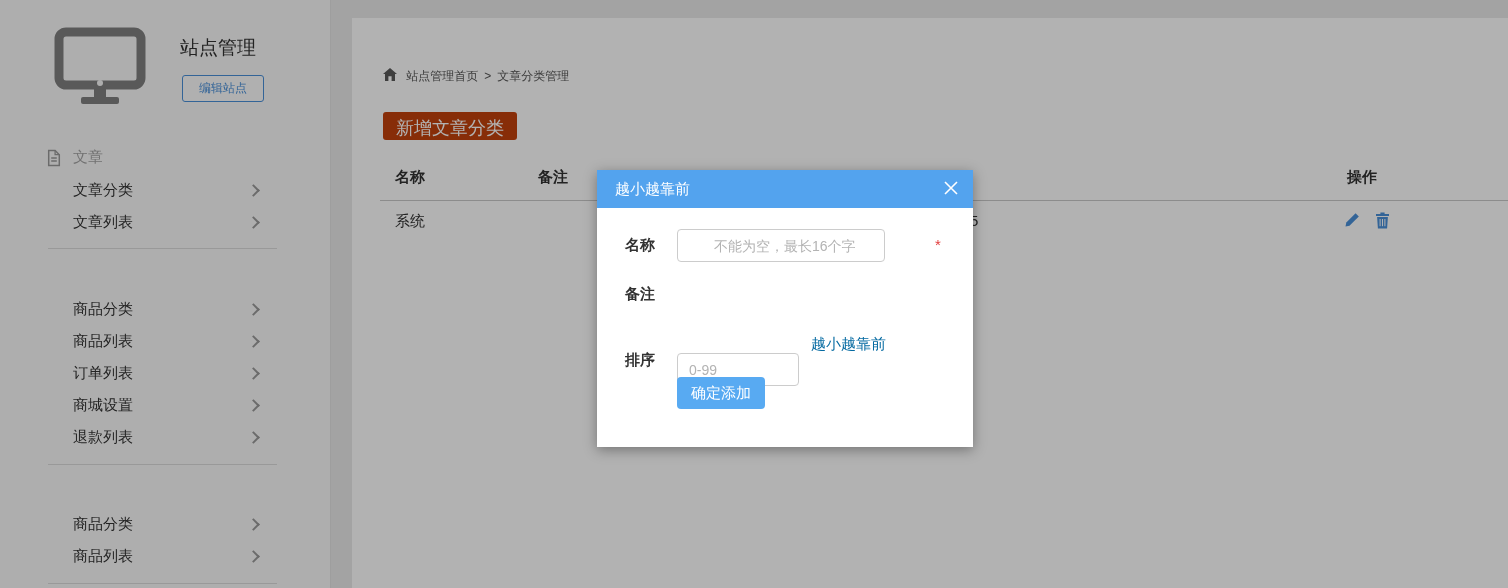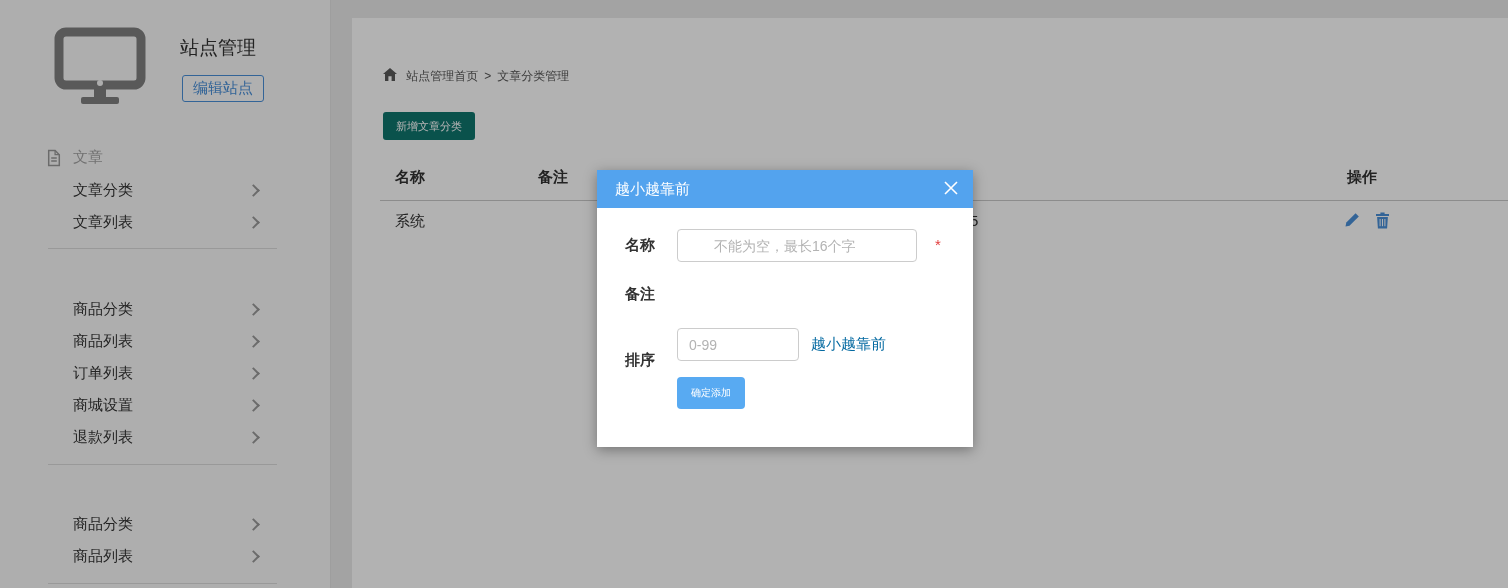--- a/index.html
+++ b/index.html
@@ -6,39 +6,39 @@
   body{width:1508px;height:588px;overflow:hidden;background:#eaeaea;
        font-family:"Liberation Sans","DejaVu Sans",sans-serif;}
   #screen{position:relative;width:1508px;height:588px;background:#eaeaea;}
 
   
   .sidebar{position:absolute;left:0;top:0;width:331px;height:588px;background:#fafafa;
            border-right:1px solid #e2e2e2;box-sizing:border-box;}
   .monitor-wrap{position:absolute;left:54px;top:27px;}
   .brand-title{position:absolute;left:180px;top:35px;font-size:19px;color:#333;}
   .edit-btn{position:absolute;left:182px;top:75px;width:82px;height:27px;background:#fdfdfd;
-            border:1px solid #4a90d9;border-radius:3px;color:#4a90d9;font-size:15px;cursor:pointer;
+            border:1px solid #4a90d9;border-radius:3px;color:#4a90d9;font-size:12px;cursor:pointer;
             font-family:inherit;}
   .sec{position:absolute;left:0;width:100%;height:20px;padding-left:12px;}
   .sec .icon{position:absolute;left:46px;top:1px;}
   .sec .lbl{position:absolute;left:73px;top:0;font-size:15px;color:#a3a3a3;}
   .item{position:absolute;left:0;width:100%;height:22px;cursor:pointer;}
   .item .lbl{position:absolute;left:73px;top:0;font-size:15px;color:#333;}
   .chev{position:absolute;left:249px;top:5px;width:7px;height:7px;
         border-top:2px solid #9a9a9a;border-right:2px solid #9a9a9a;transform:rotate(45deg);}
   .sdiv{position:absolute;left:48px;width:229px;height:1px;background:#dcdcdc;}
 
   
   .panel{position:absolute;left:352px;top:18px;width:1156px;height:570px;background:#fff;}
   .breadcrumb{position:absolute;left:31px;top:50px;font-size:12px;color:#555;}
   .breadcrumb .home-ic{vertical-align:-1px;margin-right:6px;}
   .breadcrumb .sep{margin:0 6px;color:#555;}
   .bc-link{cursor:pointer;}
-  .add-btn{position:absolute;left:31px;top:94px;height:28px;padding:4px 13px;background:#0f766e;
-           border:none;border-radius:3px;color:#fff;font-size:11px;cursor:pointer;font-family:inherit;}
+  .add-btn{position:absolute;left:31px;top:94px;height:28px;padding:4px 13px;background:#c2410c;
+           border:none;border-radius:3px;color:#fff;font-size:18px;cursor:pointer;font-family:inherit;}
   .th{position:absolute;top:150px;font-size:15px;font-weight:bold;color:#333;}
   .th-name{left:43px;} .th-note{left:186px;} .th-op{left:995px;}
   .thead-line{position:absolute;top:182px;left:28px;right:0;height:1px;background:#c9c9c9;}
   .td{position:absolute;top:194px;font-size:15px;color:#333;}
   .td-name{left:43px;}
   .td-partial{left:618px;}
   .icon-btn{position:absolute;top:194px;width:18px;height:18px;border:none;background:none;
             padding:0;cursor:pointer;}
   .btn-edit{left:991px;} .btn-del{left:1021px;}
 
@@ -47,28 +47,28 @@
   .modal{position:absolute;left:597px;top:170px;width:376px;height:277px;background:#fff;z-index:20;
          box-shadow:0 3px 12px rgba(0,0,0,0.35);}
   .modal-header{position:relative;height:38px;background:#53a3ee;}
   .modal-title{position:absolute;left:18px;top:10px;color:#fff;font-size:15px;}
   .modal-close{position:absolute;right:12px;top:9px;width:20px;height:20px;border:none;background:none;
                padding:0;cursor:pointer;}
   .m-label{position:absolute;font-size:15px;font-weight:bold;color:#333;}
   .m-input{position:absolute;left:80px;height:33px;border:1px solid #ccc;border-radius:4px;
            box-sizing:border-box;padding:0 11px;font-size:14px;color:#333;font-family:inherit;outline:none;}
   .m-input::placeholder{color:#b3b3b3;}
-  .w-wide{width:240px;padding-left:36px;} .w-small{width:122px;}
+  .w-wide{width:208px;padding-left:36px;} .w-small{width:122px;margin-top:25px;}
   .lab-1{left:28px;top:66px;} .in-1{top:59px;}
   .req-star{position:absolute;left:338px;top:66px;color:#e23c3c;font-size:15px;}
   .lab-2{left:28px;top:115px;} .in-2{top:108px;}
   .lab-3{left:28px;top:181px;} .in-3{top:158px;}
   .sort-hint{position:absolute;left:214px;top:165px;font-size:15px;color:#0369a1;}
   .submit-btn{position:absolute;left:80px;top:207px;height:32px;padding:0 14px;background:#58aaf2;
-              border:none;border-radius:4px;color:#fff;font-size:10px;cursor:pointer;font-family:inherit;}
+              border:none;border-radius:4px;color:#fff;font-size:15px;cursor:pointer;font-family:inherit;}
 </style>
 </head>
 <body>
 
 <div id="screen">
 
   <aside class="sidebar">
     <span class="monitor-wrap">
       <svg width="92" height="78" viewBox="0 0 92 78">
         <rect x="5" y="5" width="82" height="53" rx="7" fill="none" stroke="#808080" stroke-width="9"></rect>

